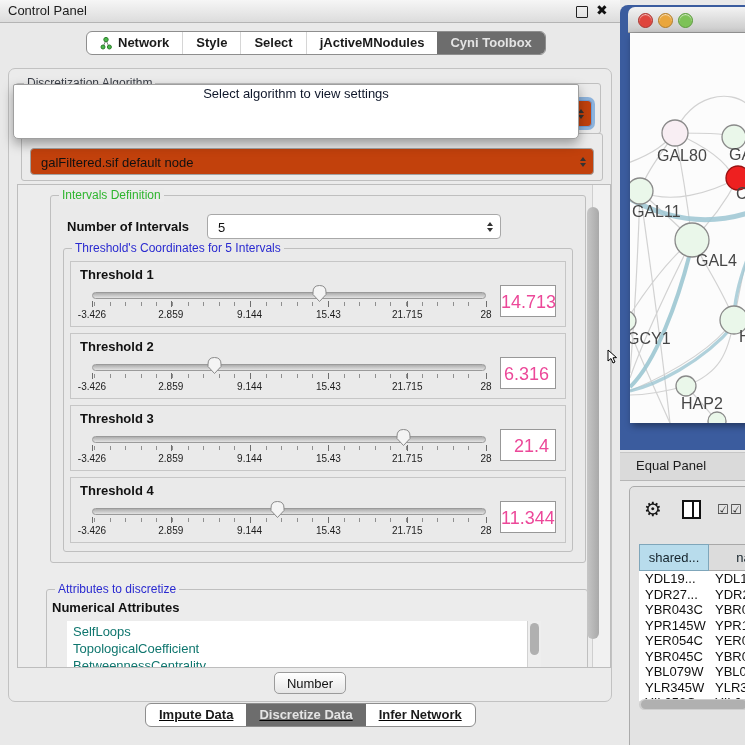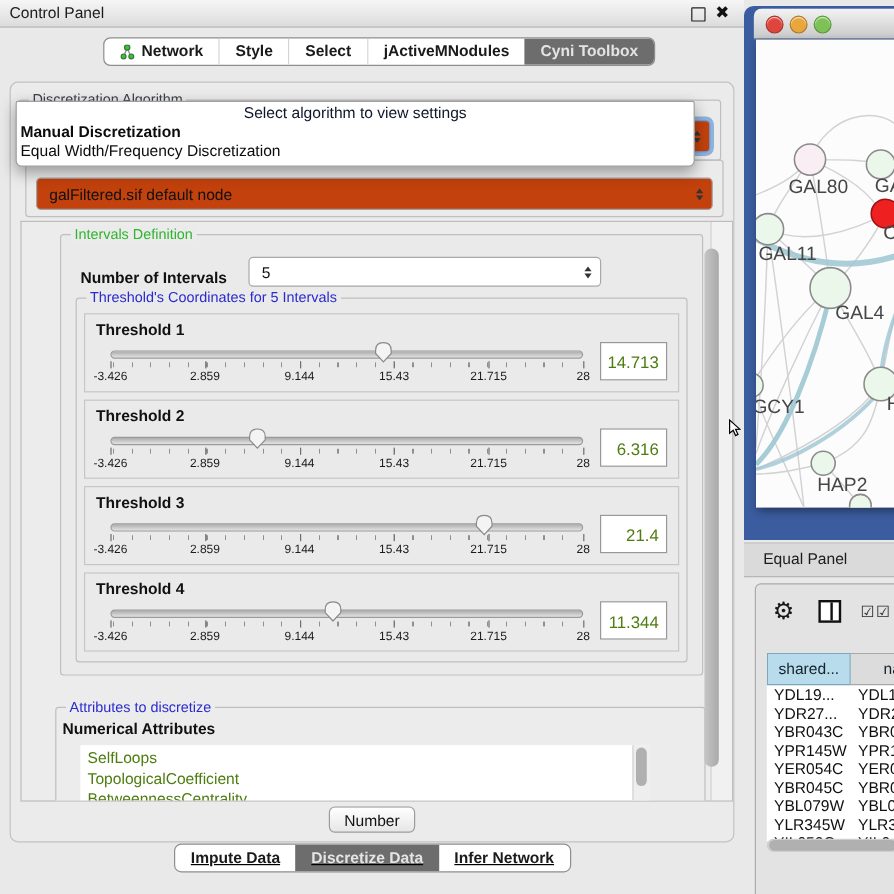--- a/index.html
+++ b/index.html
@@ -42,44 +42,44 @@
   #tabledata-group{left:12px;top:64px;width:580px;height:46px;}
   #tabledata-group .group-title{color:#1c1c1c;}
   #td-combo{left:8px;top:14px;right:8px;height:25px;}
   
   #scrollpanel{position:absolute;left:8px;top:115px;width:592px;height:482px;background:#ececec;
     border:1px solid #bdbdbd;overflow:hidden;}
   #cp-vscroll{position:absolute;right:0;top:0;bottom:0;width:17px;background:#f1f1f1;border-left:1px solid #cfcfcf;}
   #cp-vscroll .thumb{position:absolute;left:2px;width:12px;top:22px;height:432px;border-radius:6px;
     background:linear-gradient(to right,#c6c6c6,#a9a9a9);}
   #interval-group{left:32px;top:10px;width:534px;height:366px;background:#eaeaea;}
-  #num-row{position:absolute;left:16px;top:18px;display:flex;align-items:flex-end;}
+  #num-row{position:absolute;left:16px;top:18px;display:flex;align-items:center;}
   #num-label{font-size:13px;font-weight:bold;color:#111;margin-right:18px;}
   #num-combo{position:relative;width:292px;height:23px;background:#fff;border:1px solid #a8a8a8;border-radius:4px;}
   #thr-group{left:12px;top:52px;width:508px;height:302px;}
   #thr-list{position:absolute;left:6px;top:12px;right:6px;}
   .thr-panel{position:relative;border:1px solid #c6c6c6;background:#eaeaea;margin-bottom:6px;
     padding:5px 9px 3px 9px;height:56px;}
   .thr-label{font-size:13px;font-weight:bold;color:#111;}
   .thr-row{display:flex;margin-top:2px;}
   .slider{position:relative;flex:1;height:42px;margin-left:12px;margin-right:4px;}
   .track{position:absolute;left:0;right:0;top:8px;height:5px;border:1px solid #9a9a9a;border-radius:4px;
     background:linear-gradient(#adadad,#e3e3e3);}
   .ticks-minor{position:absolute;left:2px;right:2px;top:18px;height:4px;
     background-image:repeating-linear-gradient(to right,#8f8f8f 0 1px,transparent 1px 4%);}
   .tick-major{position:absolute;top:17px;width:1px;height:6px;background:#6e6e6e;}
   .tick-label{position:absolute;top:25px;transform:translateX(-50%);font-size:10px;font-weight:normal;color:#1c1c1c;white-space:nowrap;}
   .thumb{position:absolute;top:0px;width:17px;height:19px;margin-left:-8px;}
   .thr-value{width:56px;height:32px;margin-left:10px;margin-top:1px;background:#fff;border:1px solid #989898;
-    font-size:14px;color:#4d7c0f;text-align:right;line-height:32px;padding-right:6px;box-sizing:border-box;}
+    font-size:18px;color:#ec4899;text-align:right;line-height:32px;padding-right:6px;box-sizing:border-box;}
   #attr-group{left:28px;top:404px;width:540px;height:90px;background:#ececec;}
   #attr-group .group-title{background:#ececec;}
   #attr-sub{position:absolute;left:5px;top:10px;font-size:13px;font-weight:bold;color:#111;}
   #attr-list{position:absolute;left:20px;top:31px;width:474px;height:46px;background:#fff;}
-  #attr-list ul{margin:0;padding:2px 0 0 6px;list-style:none;font-size:13px;color:#4d7c0f;}
+  #attr-list ul{margin:0;padding:2px 0 0 6px;list-style:none;font-size:13px;color:#0f766e;}
   #attr-list li{height:17px;line-height:17px;}
   #attr-vscroll{position:absolute;right:0;top:0;bottom:0;width:13px;background:#eeeeee;border-left:1px solid #d2d2d2;}
   #attr-vscroll .thumb2{position:absolute;left:1.5px;top:2px;width:9px;height:32px;border-radius:5px;background:#b0b0b0;}
   
   #apply-btn{position:absolute;left:50%;transform:translateX(-50%);top:603px;width:72px;height:22px;
     background:linear-gradient(#ffffff,#e6e6e6);border:1px solid #9b9b9b;border-radius:5px;
     font-size:13px;color:#111;font-family:inherit;}
   
   #algo-popup{position:absolute;left:13px;top:84px;width:564px;height:53px;background:#fff;
     border:1px solid #9f9f9f;border-radius:2px 2px 5px 5px;box-shadow:0 5px 12px rgba(0,0,0,.35);z-index:50;}
@@ -350,24 +350,20 @@
     <div class="tab selected">
       <span class="tab-lbl">Discretize Data</span>
     </div>
     <div class="tab">
       <span class="tab-lbl">Infer Network</span>
     </div>
   </div>
 
 <div id="algo-popup">
   <div id="algo-hint">Select algorithm to view settings</div>
-  <div id="algo-opts">
-      <div class="algo-opt bold">Manual Discretization</div>
-      <div class="algo-opt">Equal Width/Frequency Discretization</div>
-    </div>
 </div>
 
 <div id="net-window">
   <div id="net-titlebar">
     <span class="tl" id="tl-red"></span>
     <span class="tl" id="tl-yellow"></span>
     <span class="tl" id="tl-green"></span>
   </div>
   <div id="net-canvas">
     <svg width="115" height="390" viewBox="0 0 115 390">

